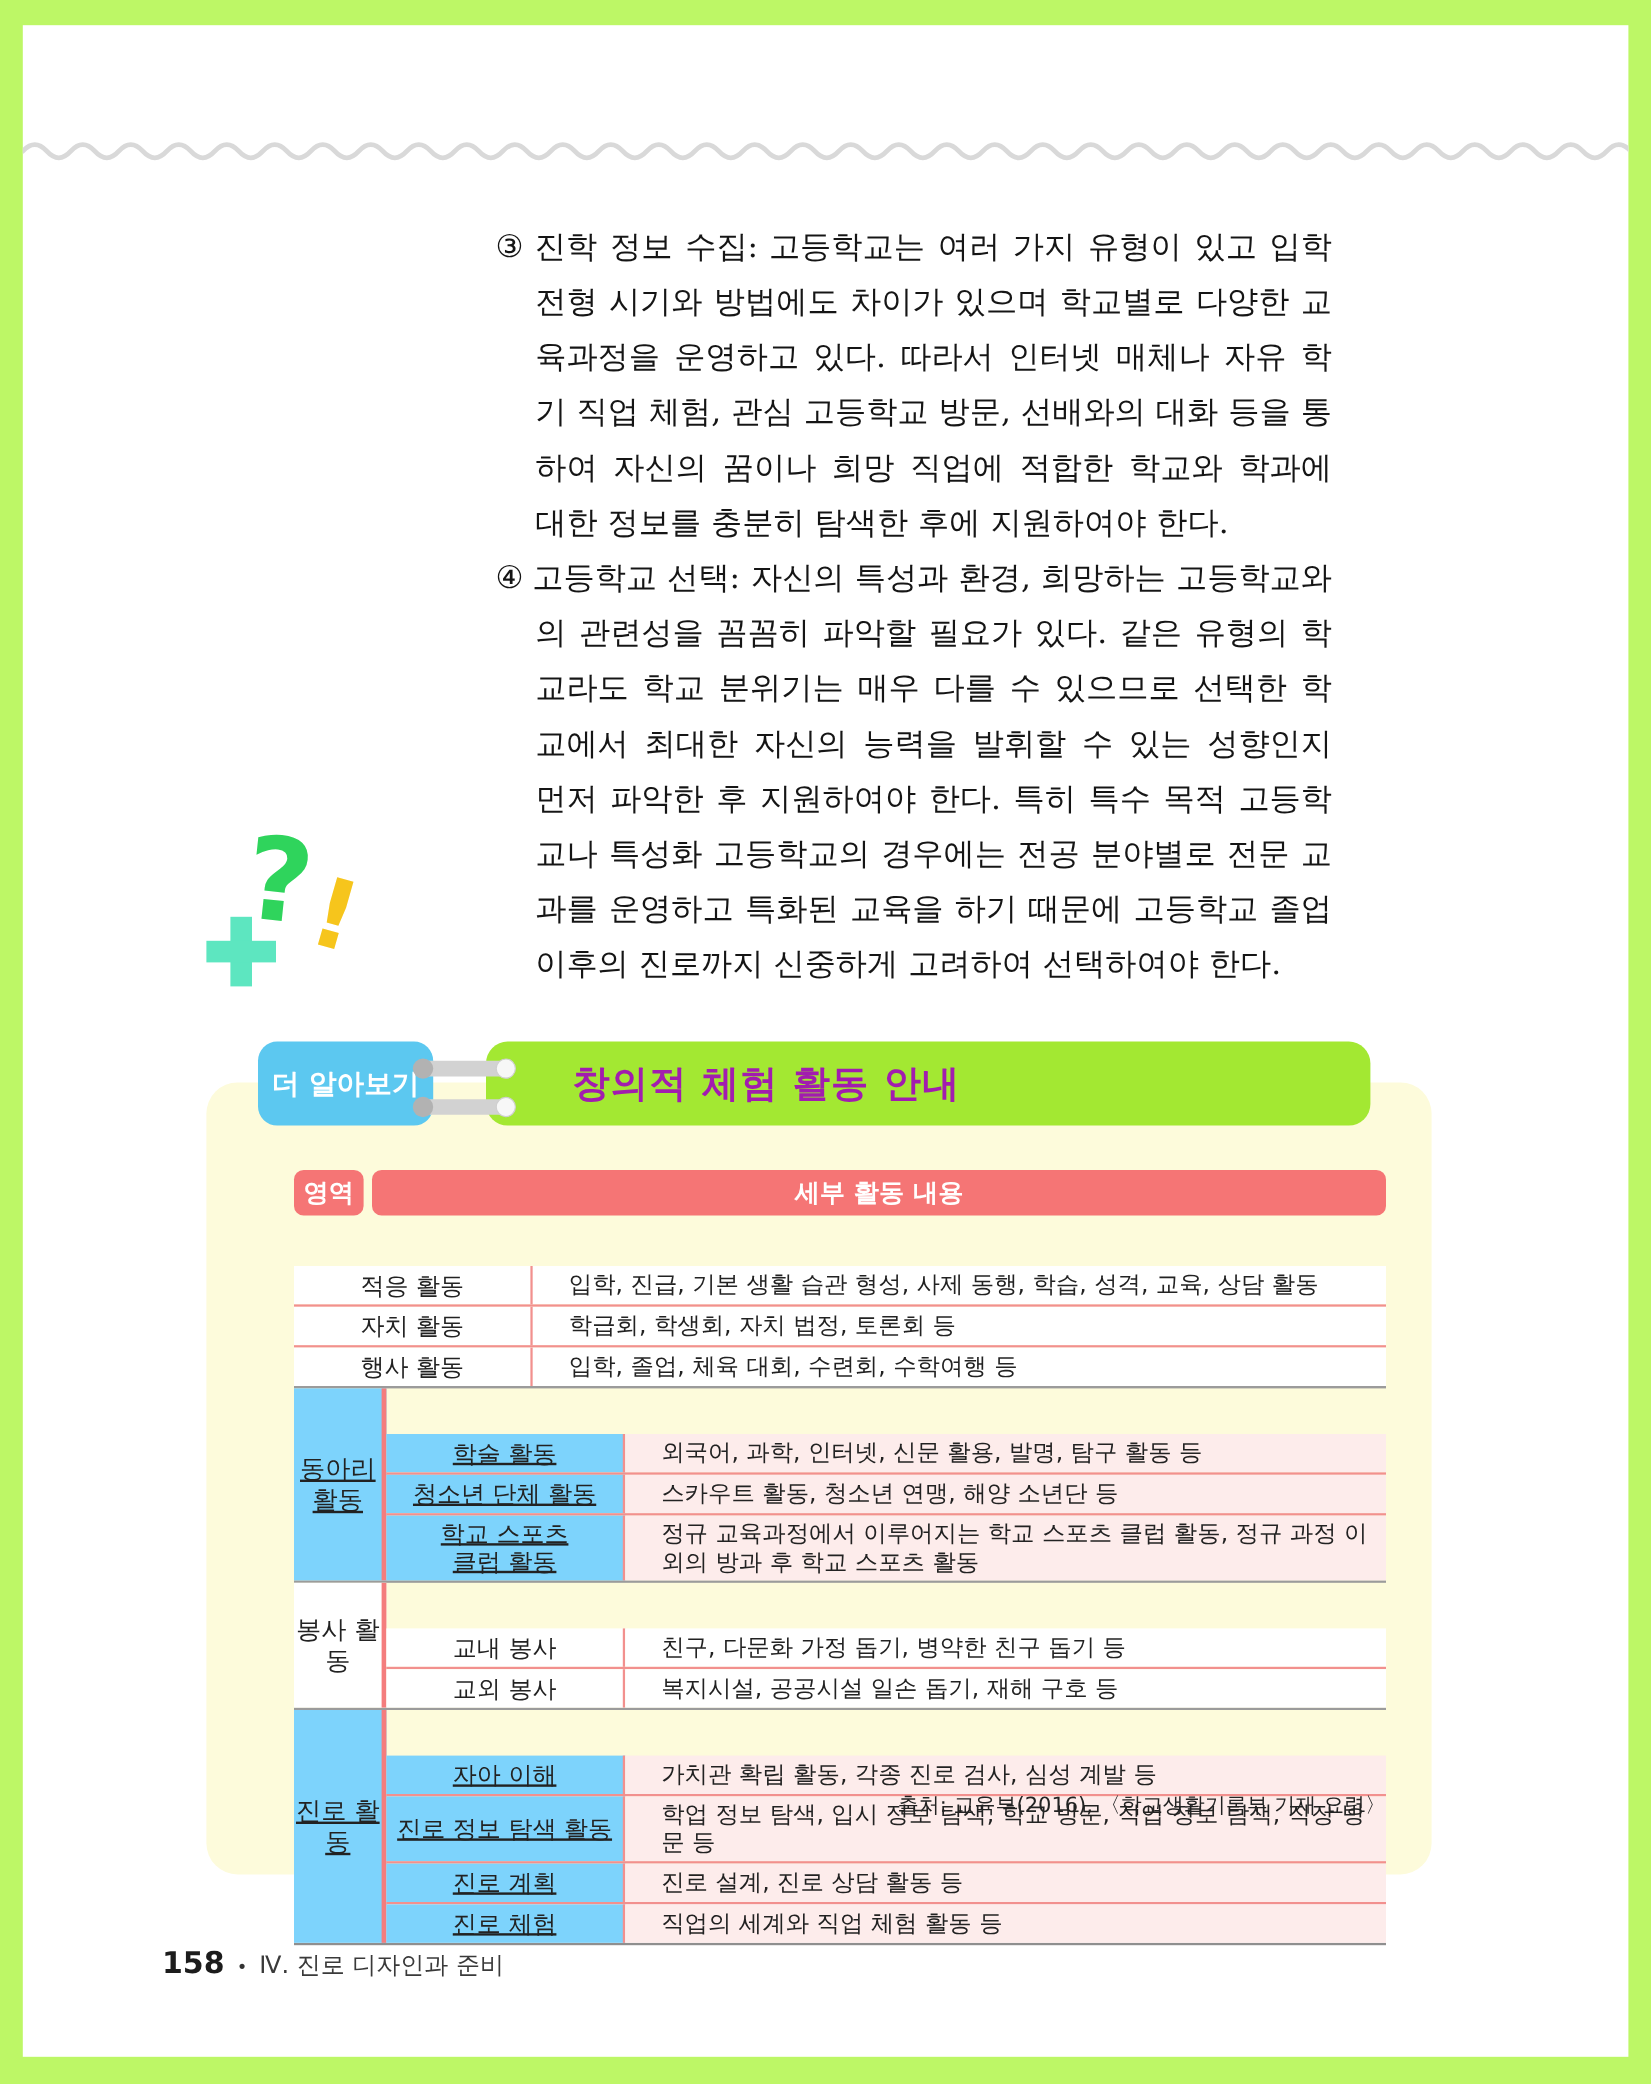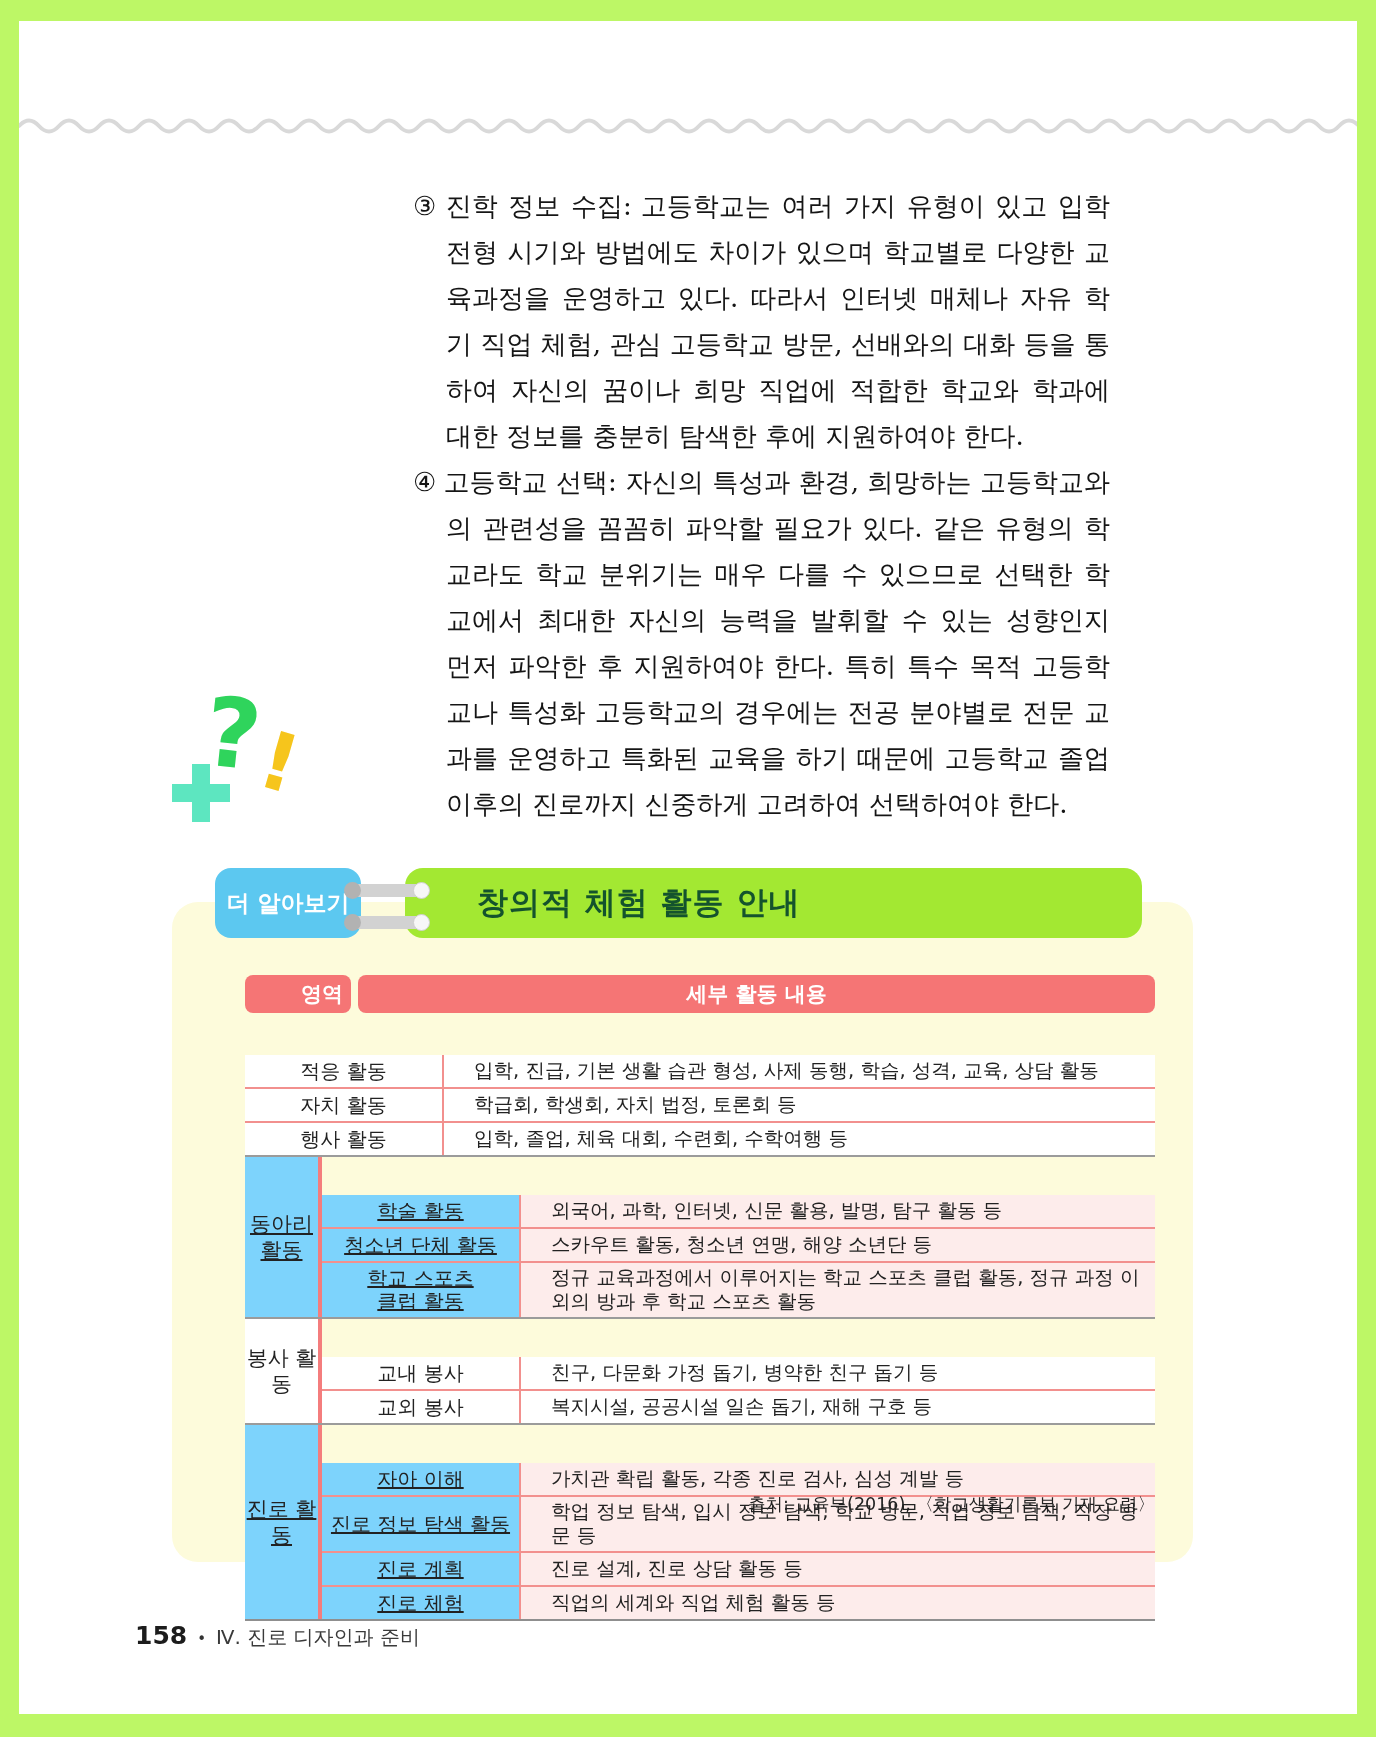--- a/index.html
+++ b/index.html
@@ -23,36 +23,36 @@
   .plus{position:absolute;left:3px;top:64px;width:58px;height:58px;}
   .plus .v{position:absolute;left:20px;top:0;width:18px;height:58px;background:#5de6c0;}
   .plus .h{position:absolute;left:0;top:20px;width:58px;height:18px;background:#5de6c0;}
   .qmark{position:absolute;left:36px;top:-22px;font-size:96px;font-weight:bold;color:#2fd45c;transform:rotate(6deg);}
   .excl{position:absolute;left:92px;top:16px;font-size:80px;font-weight:bold;color:#f6c51c;transform:rotate(16deg);}
 
   
   .panel{position:absolute;left:153px;top:881px;width:1021px;height:660px;background:#fdfbdb;border-radius:26px;z-index:1;}
   .banner{position:absolute;left:386px;top:847px;width:737px;height:70px;background:#a3e832;border-radius:18px;
     display:flex;align-items:center;padding-left:72px;box-sizing:border-box;z-index:3;
-    font-size:31px;font-weight:bold;color:#14532d;letter-spacing:1px;}
+    font-size:31px;font-weight:bold;color:#a21caf;letter-spacing:1px;}
   .badge{position:absolute;left:196px;top:847px;width:146px;height:70px;background:#5cc8f0;border-radius:16px;
     display:flex;align-items:center;justify-content:center;z-index:4;
     font-size:23px;font-weight:bold;color:#ffffff;}
   .connector{position:absolute;left:325px;width:86px;height:17px;z-index:5;}
   .c1{top:861px;} .c2{top:893px;}
   .connector .bar{position:absolute;left:7px;right:7px;top:2px;height:13px;background:#d2d2d2;border-radius:7px;}
   .connector .capL{position:absolute;left:0;top:0;width:17px;height:17px;border-radius:50%;background:#b2b2b2;}
   .connector .capR{position:absolute;right:0;top:0;width:17px;height:17px;border-radius:50%;background:#f7f7f7;border:1px solid #cfcfcf;box-sizing:border-box;}
 
   
   .acttable{position:absolute;left:226px;top:954px;width:910px;z-index:4;color:#222;}
   .thead{display:flex;gap:7px;height:38px;margin-bottom:4px;}
   .th{background:#f57575;color:#ffffff;font-weight:bold;font-size:21px;border-radius:8px;
     display:flex;align-items:center;justify-content:center;}
-  .area-th{width:58px;padding-left:48px;}
+  .area-th{width:58px;}
   .detail-th{flex:1;}
   .tbody{border-bottom:2px solid #8f8f8f;}
   .group{display:flex;border-top:2px solid #9b9b9b;}
   .group:first-child{border-top:none;}
   .area-cell{width:73px;flex:none;display:flex;align-items:center;justify-content:center;text-align:center;
     font-size:21px;line-height:26px;border-right:4px solid #f47d7d;}
   .rows{flex:1;display:flex;flex-direction:column;margin-top:38px;}
   .row{display:flex;min-height:32px;}
   .row + .row{border-top:2px solid #f2908e;}
   .label-cell{width:197px;flex:none;display:flex;align-items:center;justify-content:center;text-align:center;

